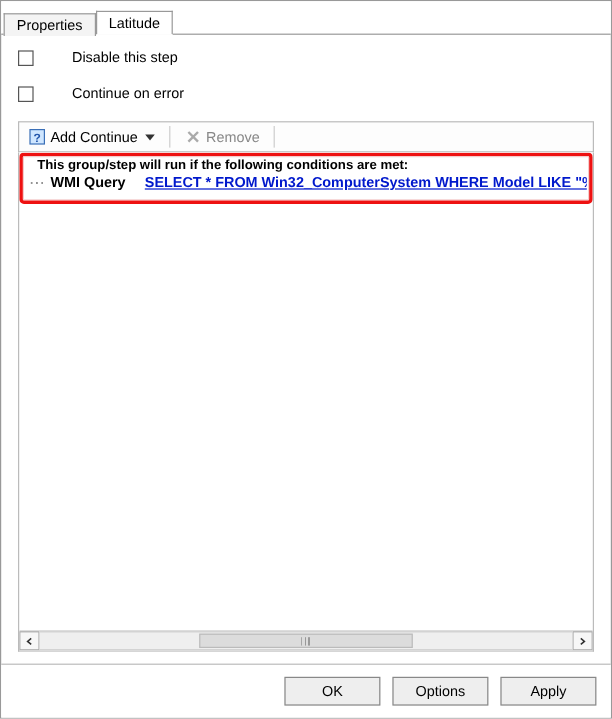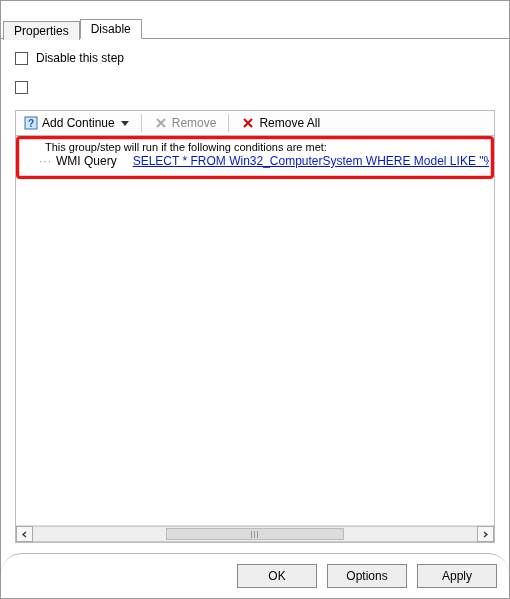--- a/index.html
+++ b/index.html
@@ -15,21 +15,21 @@
     height: 599px;
     border: 1px solid #999;
     background: #fff;
     display: flex;
     flex-direction: column;
   }
   
   .tabstrip {
     display: flex;
     align-items: flex-end;
-    height: 38px;
+    height: 28px;
     padding-left: 2px;
     background: #fff;
   }
   .tab {
     border: 1px solid #999;
     border-bottom: none;
     padding: 2px 10px;
     margin-right: 0;
     font-size: 12px;
     background: #f4f4f4;
@@ -50,20 +50,21 @@
     flex: 1;
     display: flex;
     flex-direction: column;
     padding: 12px 14px 10px 14px;
   }
   
   .cb-row {
     display: flex;
     align-items: center;
     margin-bottom: 16px;
+    gap: 24px;
   }
   .cb {
     width: 13px; height: 13px;
     border: 1px solid #555;
     background: #fff;
     margin-right: 8px;
     cursor: pointer;
   }
   
   .toolbar {
@@ -111,22 +112,23 @@
     flex: 1;
     padding: 2px 2px 2px 6px;
     position: relative;
     overflow: hidden;
   }
   .highlight-box {
     position: absolute;
     top: 0; left: 0; right: 0;
     border: 3px solid #e11;
     border-radius: 4px;
-    padding: 2px 2px 8px 14px;
+    padding: 2px 2px 8px 0;
     box-shadow: 0 0 0 1px rgba(200,0,0,.2) inset;
+    font-weight: bold;
   }
   .cond-head {
     font-size: 11px;
     padding: 0 0 1px 12px;
   }
   .wmi-row {
     display: flex;
     align-items: baseline;
     padding-left: 6px;
     white-space: nowrap;
@@ -182,79 +184,72 @@
     background: repeating-linear-gradient(to right, #999 0 1px, transparent 1px 3px);
   }
   
   .btnbar {
     border-top: 1px solid #bbb;
     padding: 10px 12px 10px 0;
     display: flex;
     justify-content: flex-end;
     gap: 10px;
     background: #fff;
-    border-radius: 21px;
   }
   .btnbar button {
     width: 80px;
     height: 24px;
     border: 1px solid #888;
     background: #eee;
     font-family: inherit;
     font-size: 12px;
     cursor: pointer;
   }
 </style>
 </head>
 <body>
 
 <div class="window">
 
   <div class="tabstrip">
     <div class="tab">Properties</div>
-    <div class="tab active">Disable</div>
+    <div class="tab active">Latitude</div>
   </div>
   <div class="tabline"></div>
 
   <div class="tabbody">
 
     <div class="cb-row">
       <div class="cb"></div>
       <span>Disable this step</span>
     </div>
 
     <div class="cb-row">
       <div class="cb"></div>
+      <span>Continue on error</span>
     </div>
 
     <div class="toolbar">
       <div class="tool-btn">
         <svg viewBox="0 0 14 14">
           <rect x="1" y="1" width="12" height="12" fill="#cfe6ff" stroke="#3a6fb7"></rect>
           <text x="7" y="11" text-anchor="middle" font-size="10" fill="#2255aa" font-weight="bold">?</text>
         </svg>
         <span>Add Continue</span>
         <span class="caret"></span>
       </div>
       <div class="sep"></div>
       <div class="tool-btn disabled">
         <svg viewBox="0 0 14 14">
           <line x1="3" y1="3" x2="11" y2="11" stroke="#aaa" stroke-width="2"></line>
           <line x1="11" y1="3" x2="3" y2="11" stroke="#aaa" stroke-width="2"></line>
         </svg>
         <span>Remove</span>
       </div>
       <div class="sep"></div>
-      <div class="tool-btn">
-        <svg viewBox="0 0 14 14">
-          <line x1="3" y1="3" x2="11" y2="11" stroke="#c00" stroke-width="2"></line>
-          <line x1="11" y1="3" x2="3" y2="11" stroke="#c00" stroke-width="2"></line>
-        </svg>
-        <span>Remove All</span>
-      </div>
     </div>
 
     <div class="list-frame">
       <div class="list-content">
         <div class="highlight-box">
           <div class="cond-head">This group/step will run if the following conditions are met:</div>
           <div class="wmi-row">
             <span class="tree-dot">···</span>
             <span class="wmi-label">WMI Query</span>
             <span class="wmi-query">SELECT * FROM Win32_ComputerSystem WHERE Model LIKE "%Latitude E54</span>

